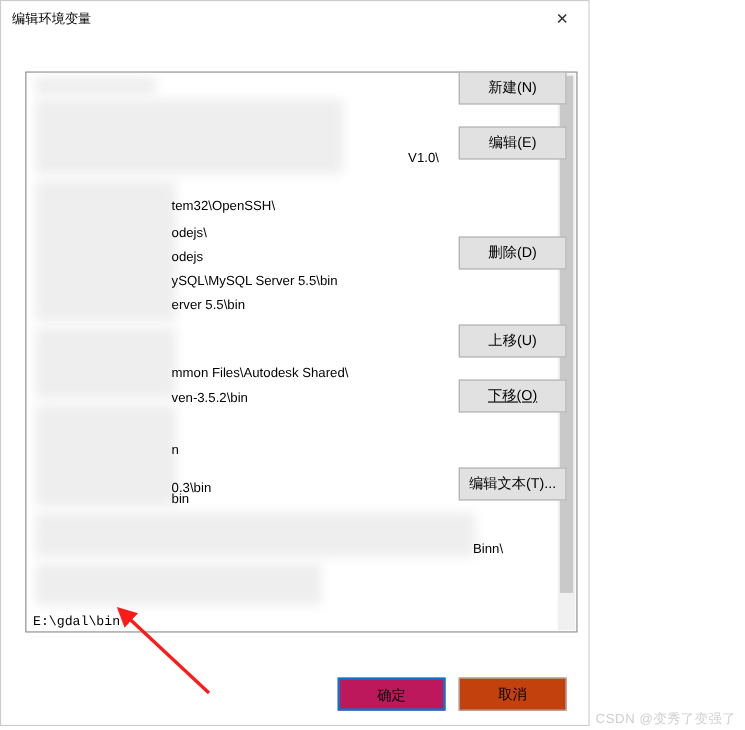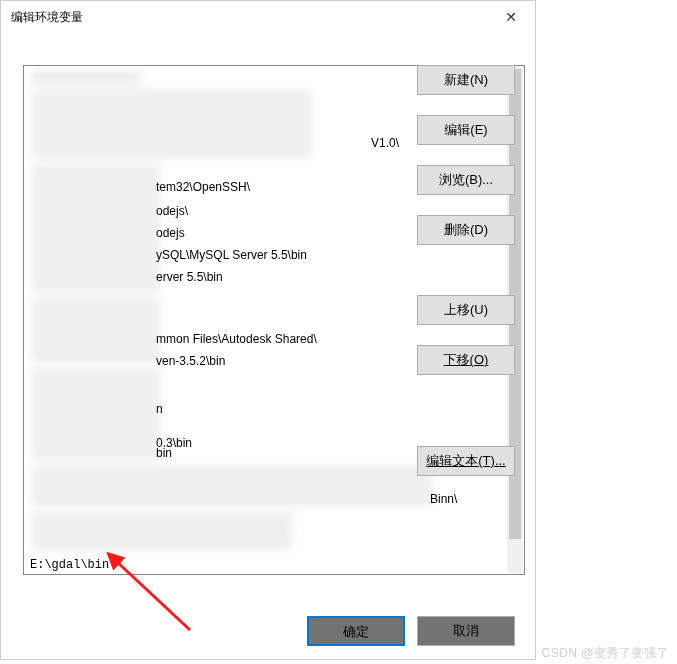--- a/index.html
+++ b/index.html
@@ -16,22 +16,22 @@
   .listframe { position: absolute; left: 22px; top: 32px; width: 502px; height: 510px; border: 1px solid #888; background: #fff; overflow: hidden; padding-left: 40px; }
   .listinner { position: absolute; left: 2px; top: 2px; right: 18px; bottom: 2px; font-size: 12px; line-height: 22px; color: #000; }
   .blurbox { position: absolute; background: #eee; filter: blur(5px); border-radius: 2px; }
   .textfrag { position: absolute; font-size: 12px; color: #000; white-space: nowrap; }
   .scrollbar { position: absolute; right: 1px; top: 1px; bottom: 1px; width: 16px; background: #f0f0f0; }
   .scrollthumb { position: absolute; left: 2px; right: 2px; top: 2px; height: 470px; background: #c9c9c9; }
 
   .sidebtn { position: absolute; right: 20px; width: 98px; height: 30px; font-size: 13px; background: #e1e1e1; border: 1px solid #adadad; text-align: center; line-height: 28px; color: #000; }
 
   .okbtn { position: absolute; bottom: 13px; width: 98px; height: 30px; font-size: 13px; text-align: center; line-height: 28px; color: #000; }
-  .ok { right: 130px; background: #737373; border: 2px solid #0078d7; }
-  .cancel { right: 20px; background: #737373; border: 1px solid #adadad; }
+  .ok { right: 130px; background: #be185d; border: 2px solid #0078d7; }
+  .cancel { right: 20px; background: #c2410c; border: 1px solid #adadad; }
 
   .watermark { position: absolute; right: 8px; bottom: 2px; font-size: 12px; color: #cfcfcf; pointer-events: none; letter-spacing: .5px; }
 
   .arrow { position: absolute; pointer-events: none; }
 </style>
 </head>
 <body>
 
 <div class="window">
 
@@ -68,25 +68,24 @@
 
         <span class="textfrag" style="left:4px; top:486px;font-family:Liberation Mono, monospace;">E:\gdal\bin</span>
       </div>
       <div class="scrollbar">
         <div class="scrollthumb"></div>
       </div>
     </div>
 
     <div class="sidebtn" style="top:32px;">新建(N)</div>
     <div class="sidebtn" style="top:82px;">编辑(E)</div>
-    <div class="sidebtn" style="top:132px;">浏览(B)...</div>
     <div class="sidebtn" style="top:182px;">删除(D)</div>
     <div class="sidebtn" style="top:262px;">上移(U)</div>
     <div class="sidebtn" style="top:312px;text-decoration:underline;">下移(O)</div>
-    <div class="sidebtn" style="top:413px;text-decoration:underline;">编辑文本(T)...</div>
+    <div class="sidebtn" style="top:392px;">编辑文本(T)...</div>
 
     <div class="okbtn ok">确定</div>
     <div class="okbtn cancel">取消</div>
 
   </div>
 </div>
 
 <svg class="arrow" width="677" height="664">
   <defs>
     <marker id="ah" markerWidth="10" markerHeight="10" refX="2" refY="3" orient="auto">

